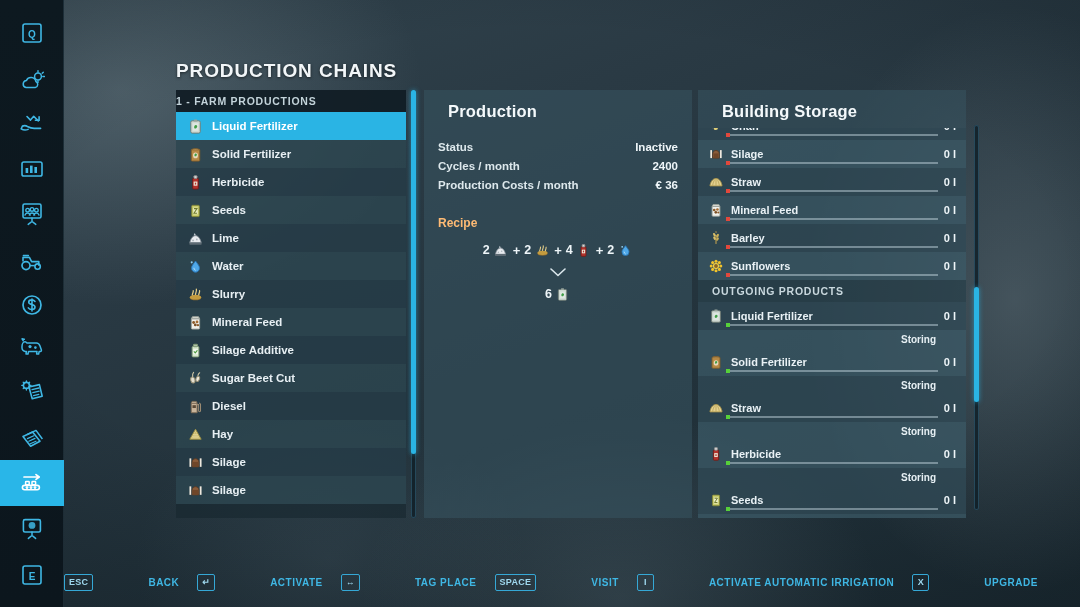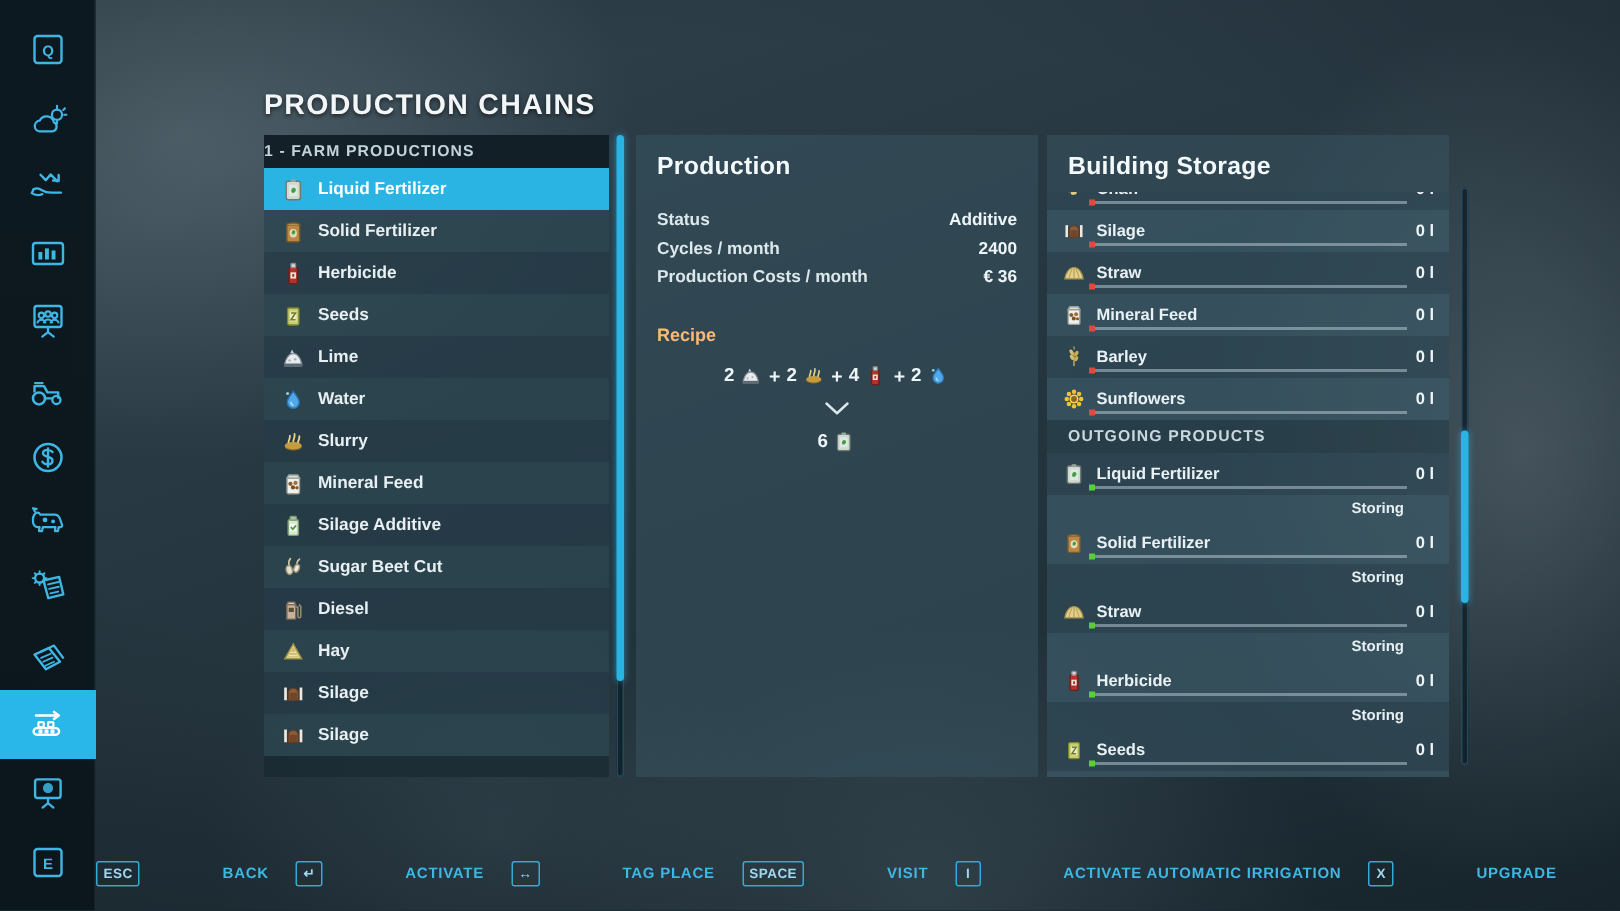--- a/index.html
+++ b/index.html
@@ -88,21 +88,21 @@
   .sthumb { position: absolute; left: 0; width: 5px; border-radius: 3px;
             background: #2ab4e4; box-shadow: 0 0 5px rgba(42,180,228,.65); }
 
   
   .panel-prod {
     left: 424px; top: 90px; width: 268px; height: 428px;
     background: rgba(56,84,96,.56);
   }
   .panel-title {
     font-size: 16.5px; font-weight: 700; color: #f4f9fb;
-    padding: 12px 0 0 14px; letter-spacing: .2px;
+    padding: 12px 0 0 14px; letter-spacing: .2px; margin-left: 10px;
   }
   .kv { display: flex; justify-content: space-between;
         padding: 0 14px; height: 19px; align-items: center;
         font-size: 11.5px; color: #dde8ec; font-weight: 600; }
   .kv .v { color: #eef5f8; }
   .sec-label { padding: 0 0 0 14px; margin-top: 22px;
                font-size: 12px; font-weight: 700; color: #fdba74; }
   .recipe { margin-top: 12px; text-align: center; color: #eef5f8;
             font-size: 12.5px; font-weight: 700; line-height: 1; }
   .recipe .row { display: flex; align-items: center; justify-content: center; gap: 4px; }
@@ -449,21 +449,21 @@
   </div>
   <div class="sbar" id="sbar-left" style="left:411px; top:90px; height:428px;">
     <div class="sthumb" id="sthumb-left" style="top: 0%; height: 85%;"></div>
   </div>
 
   <div class="panel panel-prod">
     <div class="panel-title">Production</div>
     <div style="margin-top:16px;" id="prod-stats">
         <div class="kv">
           <span>Status</span>
-          <span class="v">Additive</span>
+          <span class="v">Inactive</span>
         </div>
         <div class="kv">
           <span>Cycles / month</span>
           <span class="v">2400</span>
         </div>
         <div class="kv">
           <span>Production Costs / month</span>
           <span class="v">€ 36</span>
         </div>
       </div>

